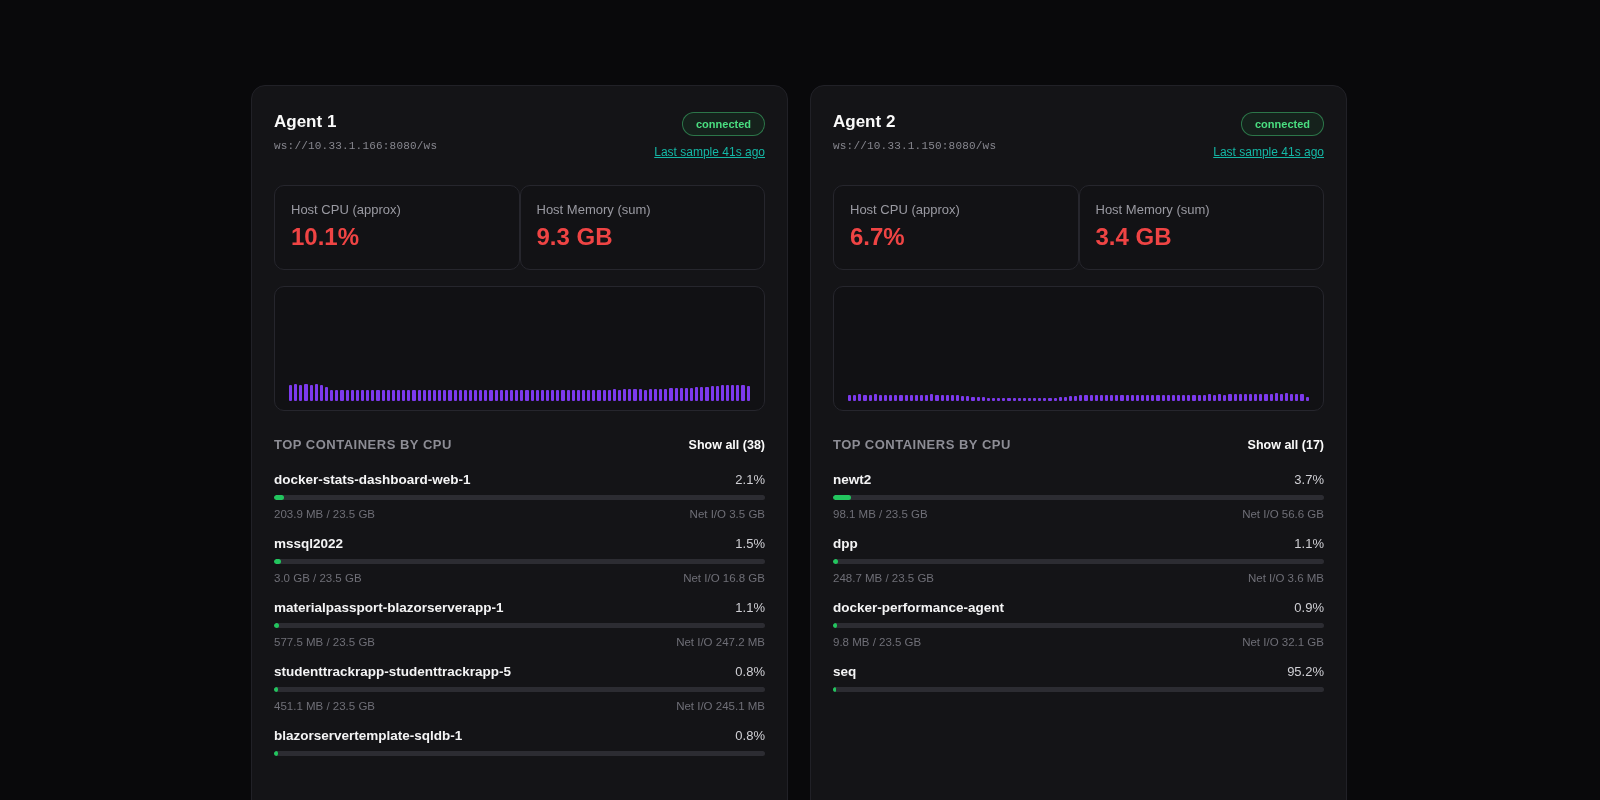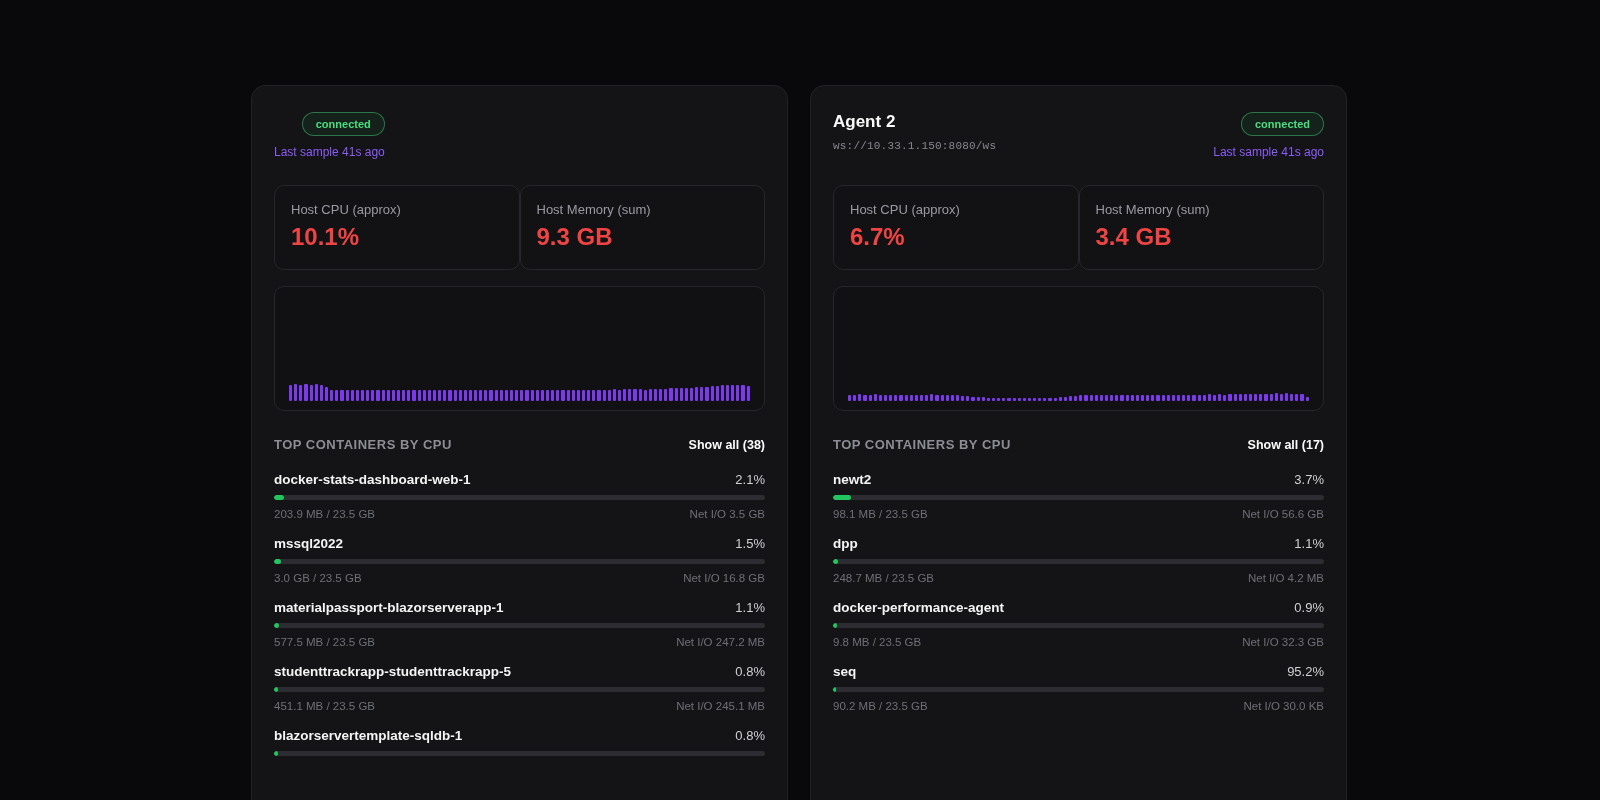--- a/index.html
+++ b/index.html
@@ -30,21 +30,21 @@
   .head-right { display:flex; flex-direction:column; align-items:flex-end; gap:9px; }
   .badge {
     display:inline-block;
     padding:5px 13px;
     border:1px solid rgba(74,222,128,.45);
     background:rgba(22,60,38,.35);
     color:#4ade80;
     border-radius:999px;
     font-size:11px; font-weight:700;
   }
-  .last { font-size:12px; color:#8b5cf6; }
+  .last { font-size:12px; color:#14b8a6;text-decoration:underline; }
 
   .stats { display:flex; gap:0; margin-top:26px; }
   .card {
     flex:1; height:85px;
     background:#121215;
     border:1px solid #26262d;
     border-radius:10px;
     padding:16px;
   }
   .card-label { font-size:13px; color:#9a9aa2; }
@@ -89,20 +89,24 @@
     font-size:11.5px; color:#6f6f77;
   }
 </style>
 </head>
 <body>
 
 <div class="wrap">
 
   <section class="panel">
     <div class="head">
+      <div class="head-left">
+        <h2>Agent 1</h2>
+        <div class="url">ws://10.33.1.166:8080/ws</div>
+      </div>
       <div class="head-right">
         <span class="badge">connected</span>
         <span class="last">Last sample 41s ago</span>
       </div>
     </div>
 
     <div class="stats">
       <div class="card">
         <div class="card-label">Host CPU (approx)</div>
         <div class="card-value">10.1%</div>
@@ -422,45 +426,41 @@
       <div class="row">
         <div class="row-top">
           <span class="cname">dpp</span>
           <span class="cpct">1.1%</span>
         </div>
         <div class="bar">
             <div class="fill" style="width: 1.1%;"></div>
           </div>
         <div class="row-stats">
           <span>248.7 MB / 23.5 GB</span>
-          <span>Net I/O 4.2 MB</span>
+          <span>Net I/O 3.6 MB</span>
         </div>
       </div>
       <div class="row">
         <div class="row-top">
           <span class="cname">docker-performance-agent</span>
           <span class="cpct">0.9%</span>
         </div>
         <div class="bar">
             <div class="fill" style="width: 0.9%;"></div>
           </div>
         <div class="row-stats">
           <span>9.8 MB / 23.5 GB</span>
-          <span>Net I/O 32.3 GB</span>
+          <span>Net I/O 32.1 GB</span>
         </div>
       </div>
       <div class="row">
         <div class="row-top">
           <span class="cname">seq</span>
           <span class="cpct">95.2%</span>
         </div>
         <div class="bar">
             <div class="fill" style="width: 0.6%;"></div>
           </div>
-        <div class="row-stats">
-          <span>90.2 MB / 23.5 GB</span>
-          <span>Net I/O 30.0 KB</span>
-        </div>
       </div>
     </div>
   </section>
 
 </div>
 
 </body></html>

